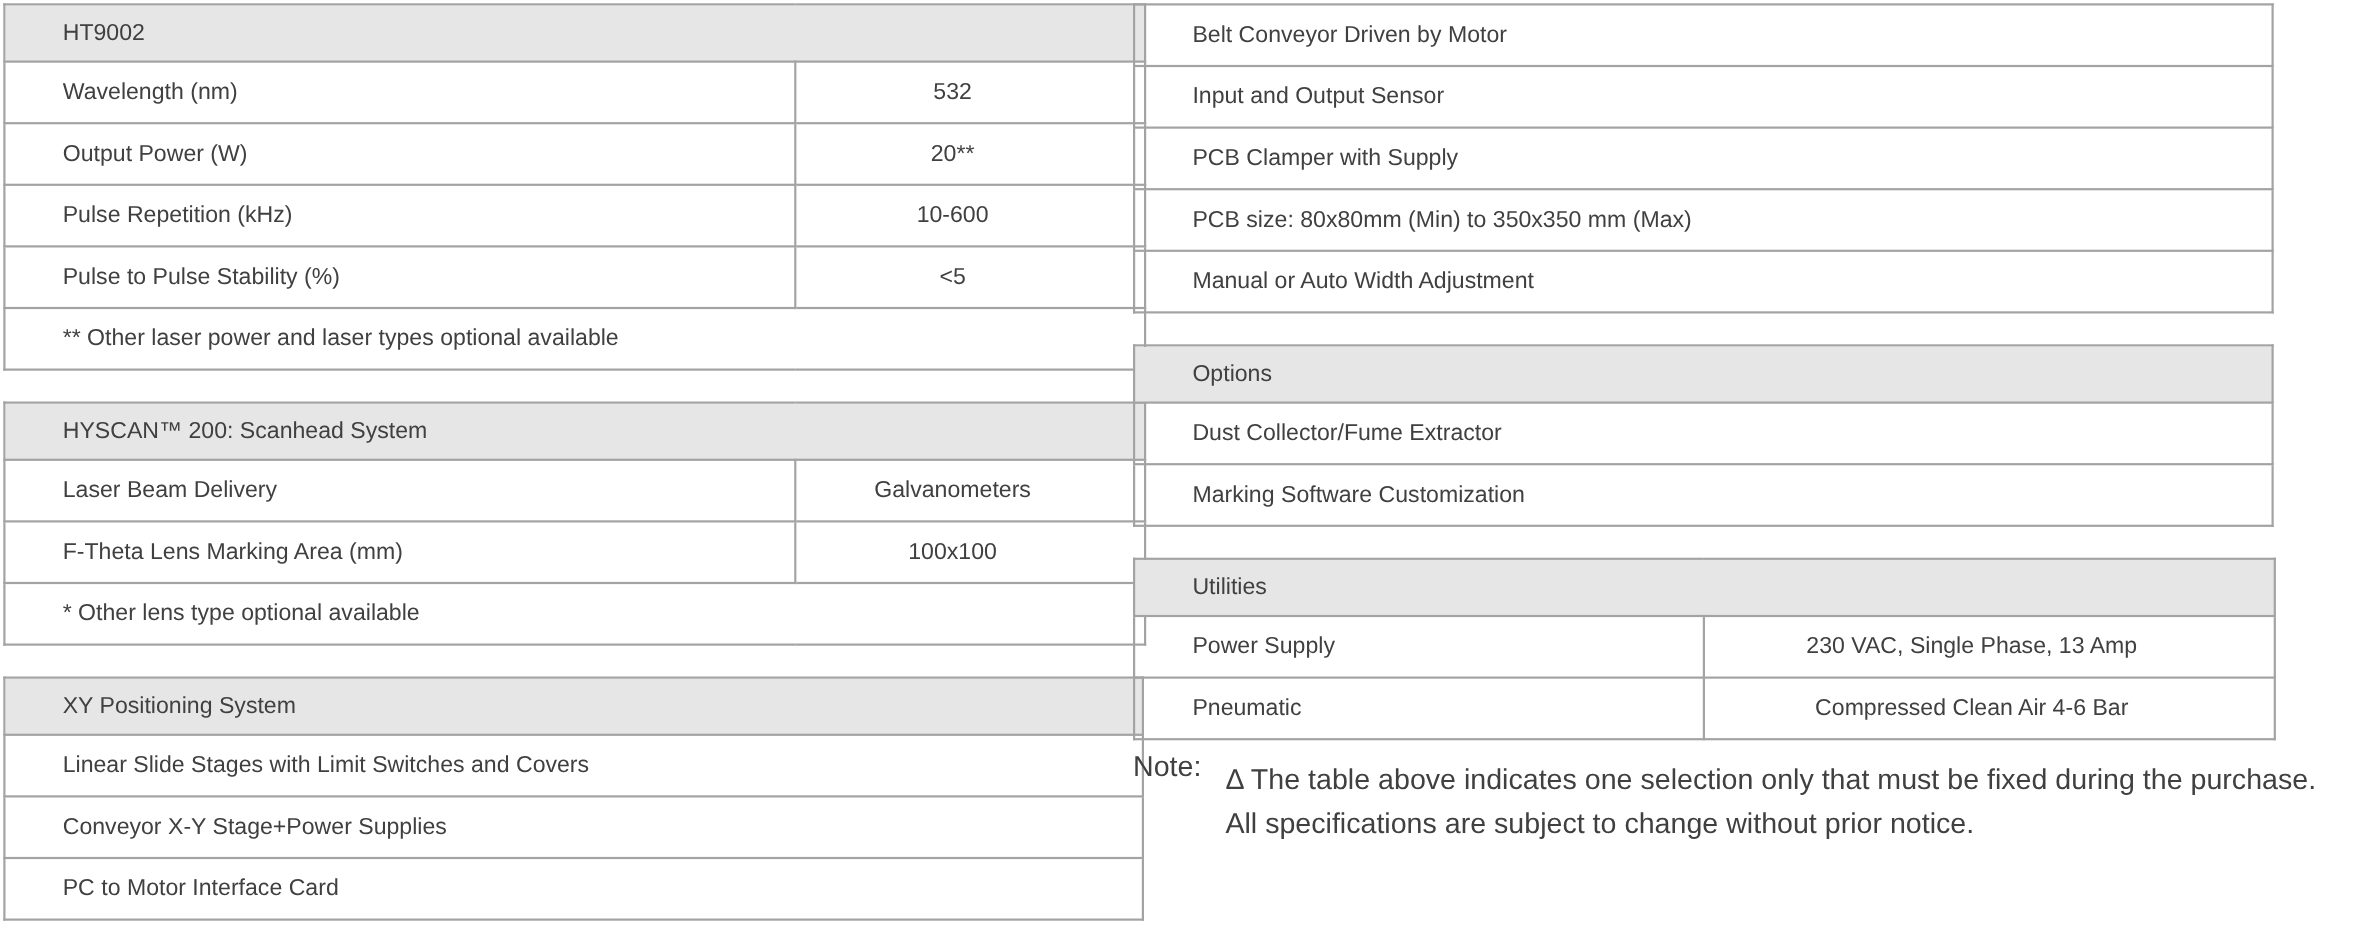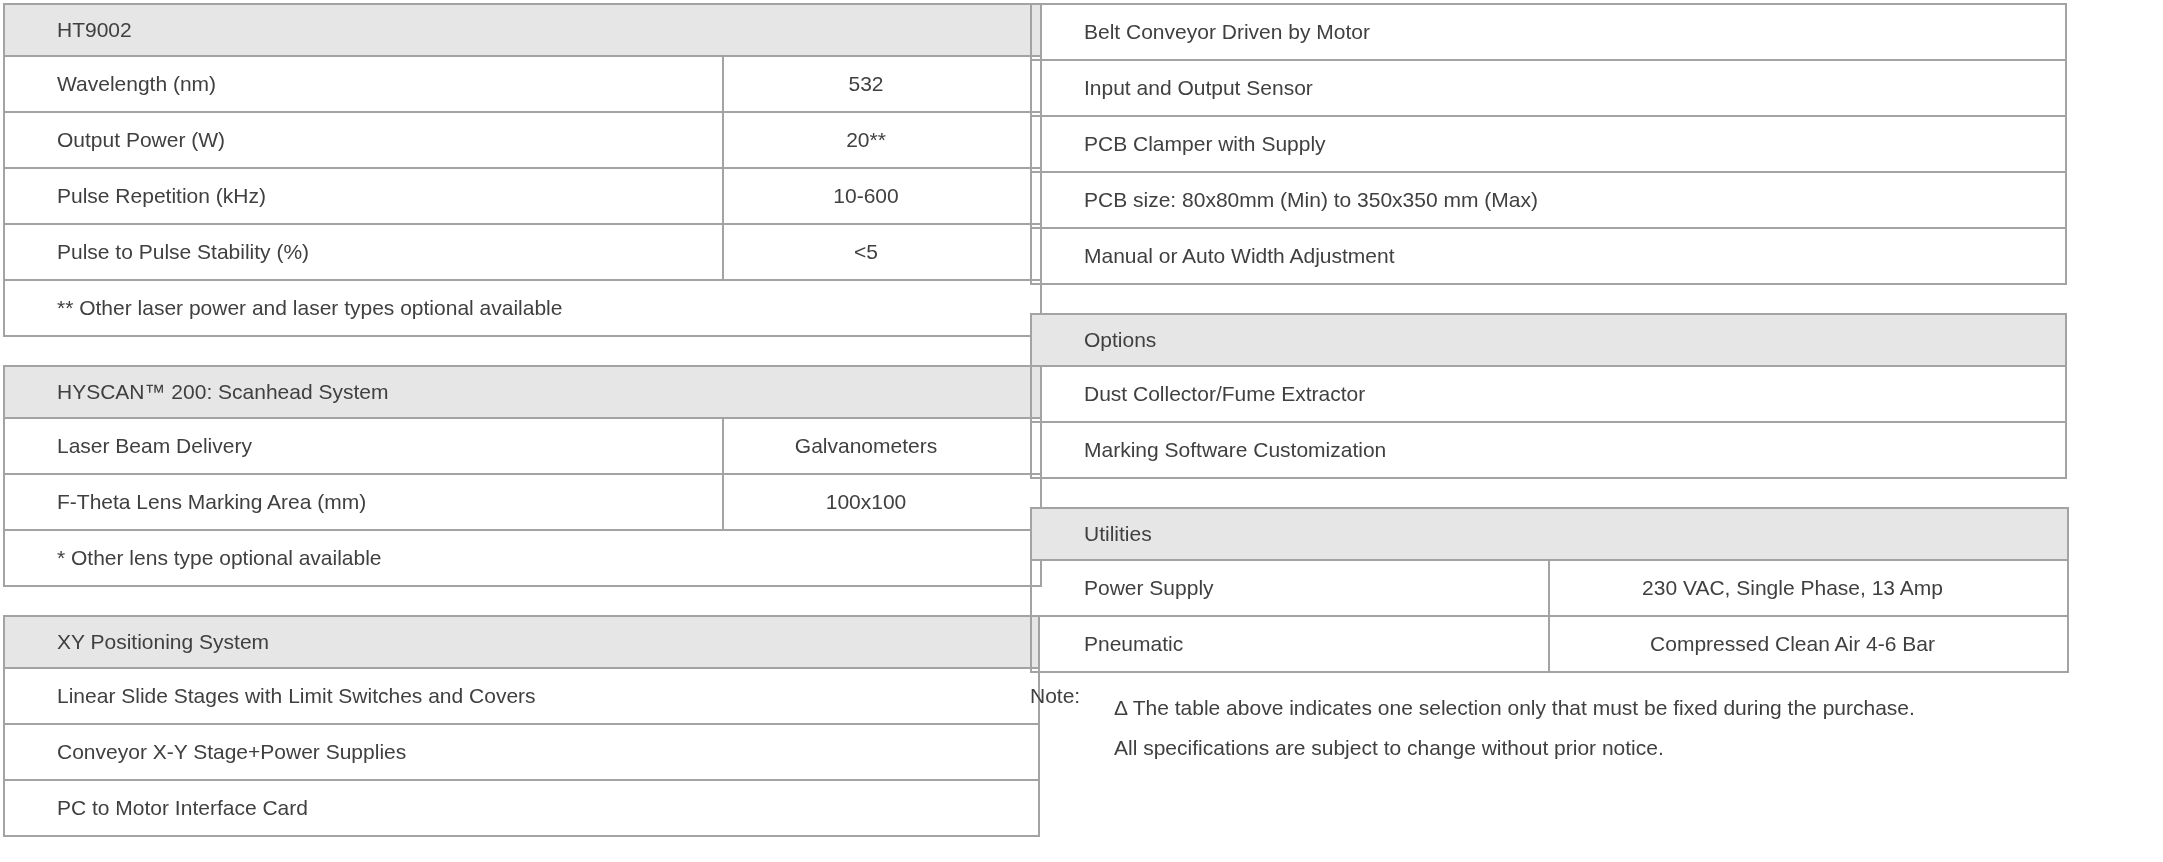--- a/index.html
+++ b/index.html
@@ -56,21 +56,21 @@
     padding: 0 20px 0 52px;
   }
   td.cell-value {
     height: 54px;
     text-align: center;
     padding: 0 52px 0 20px;
   }
   .note {
     display: flex;
     margin-top: 9px;
-    font-size: 21px;
+    font-size: 26px;
     line-height: 28px;
     color: #404040;
   }
   .note-label {
     width: 62px;
     flex: 0 0 62px;
     margin-right: 22px;
   }
   .note-text div { white-space: nowrap; margin-top: 12px; }
 </style>

